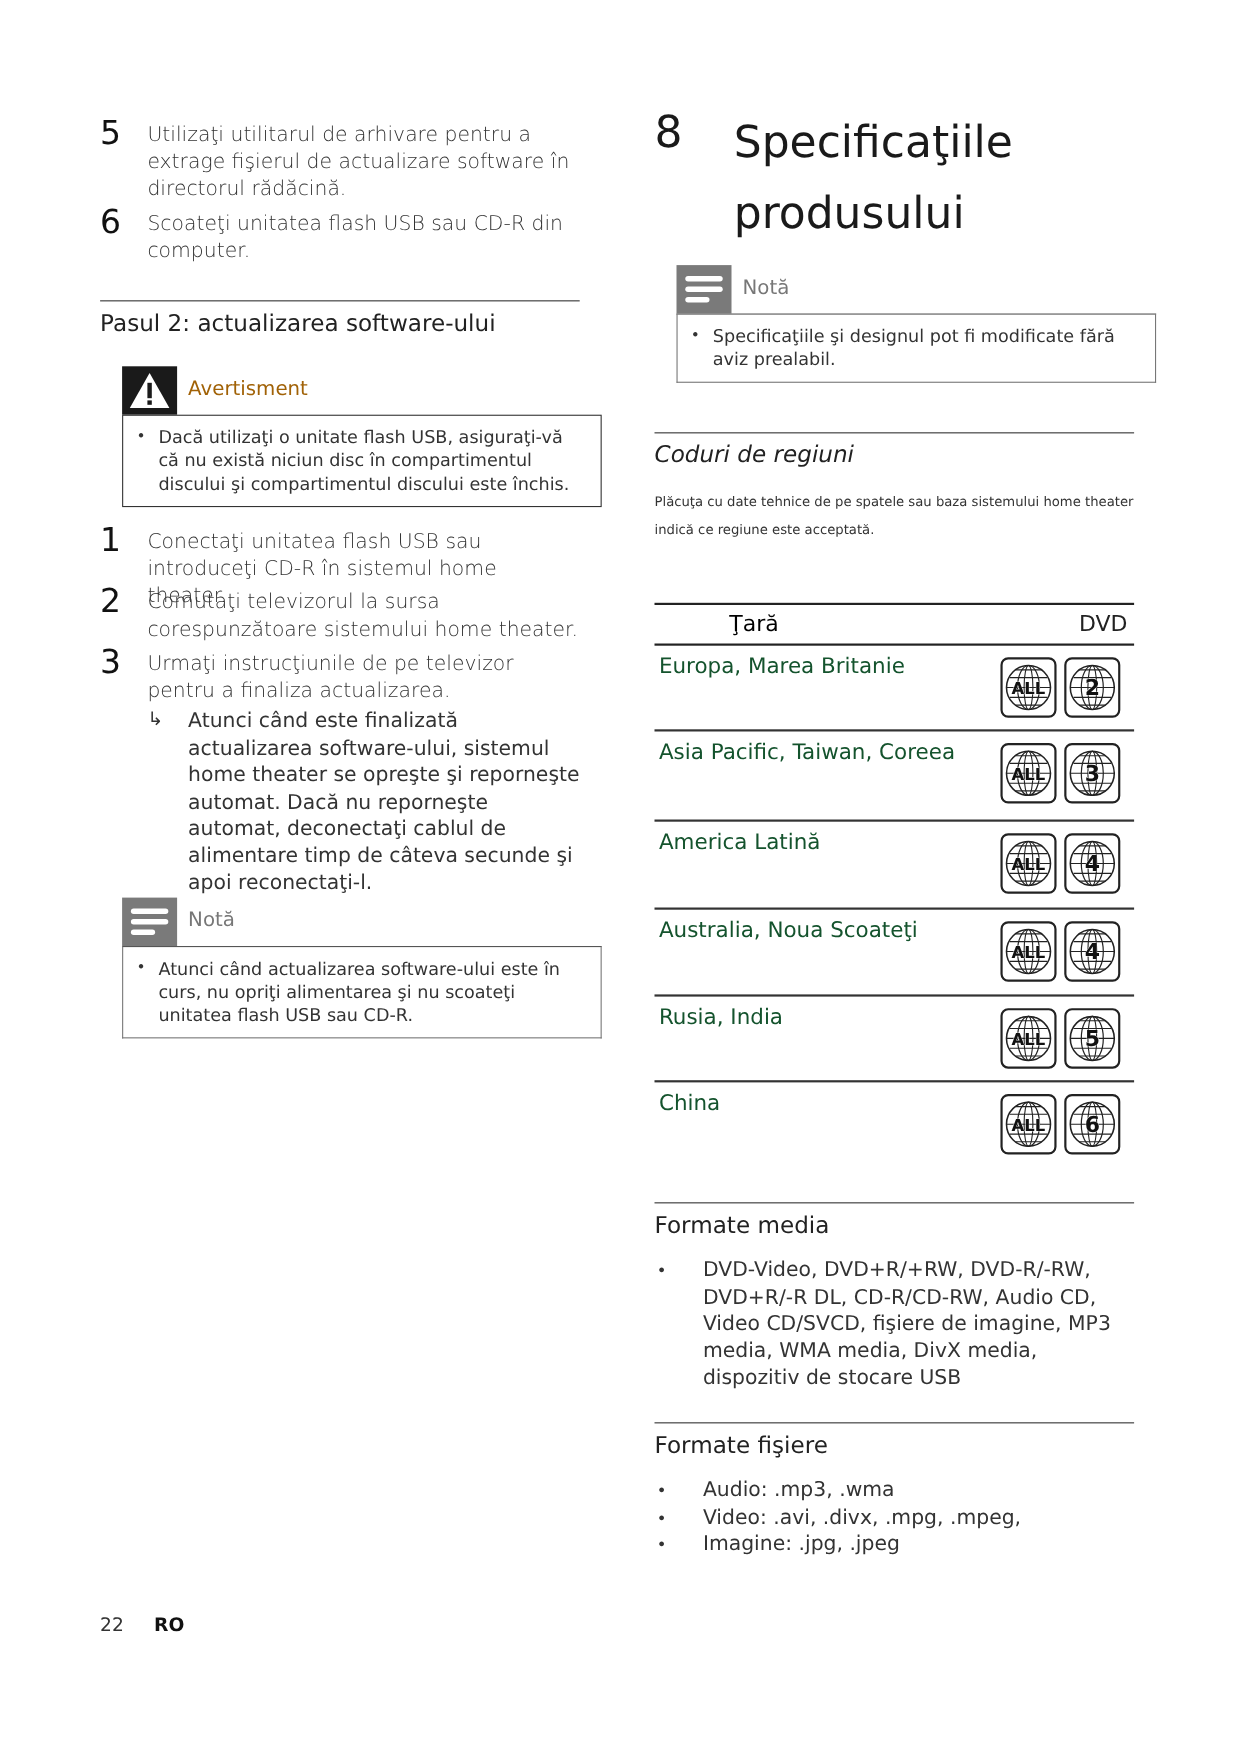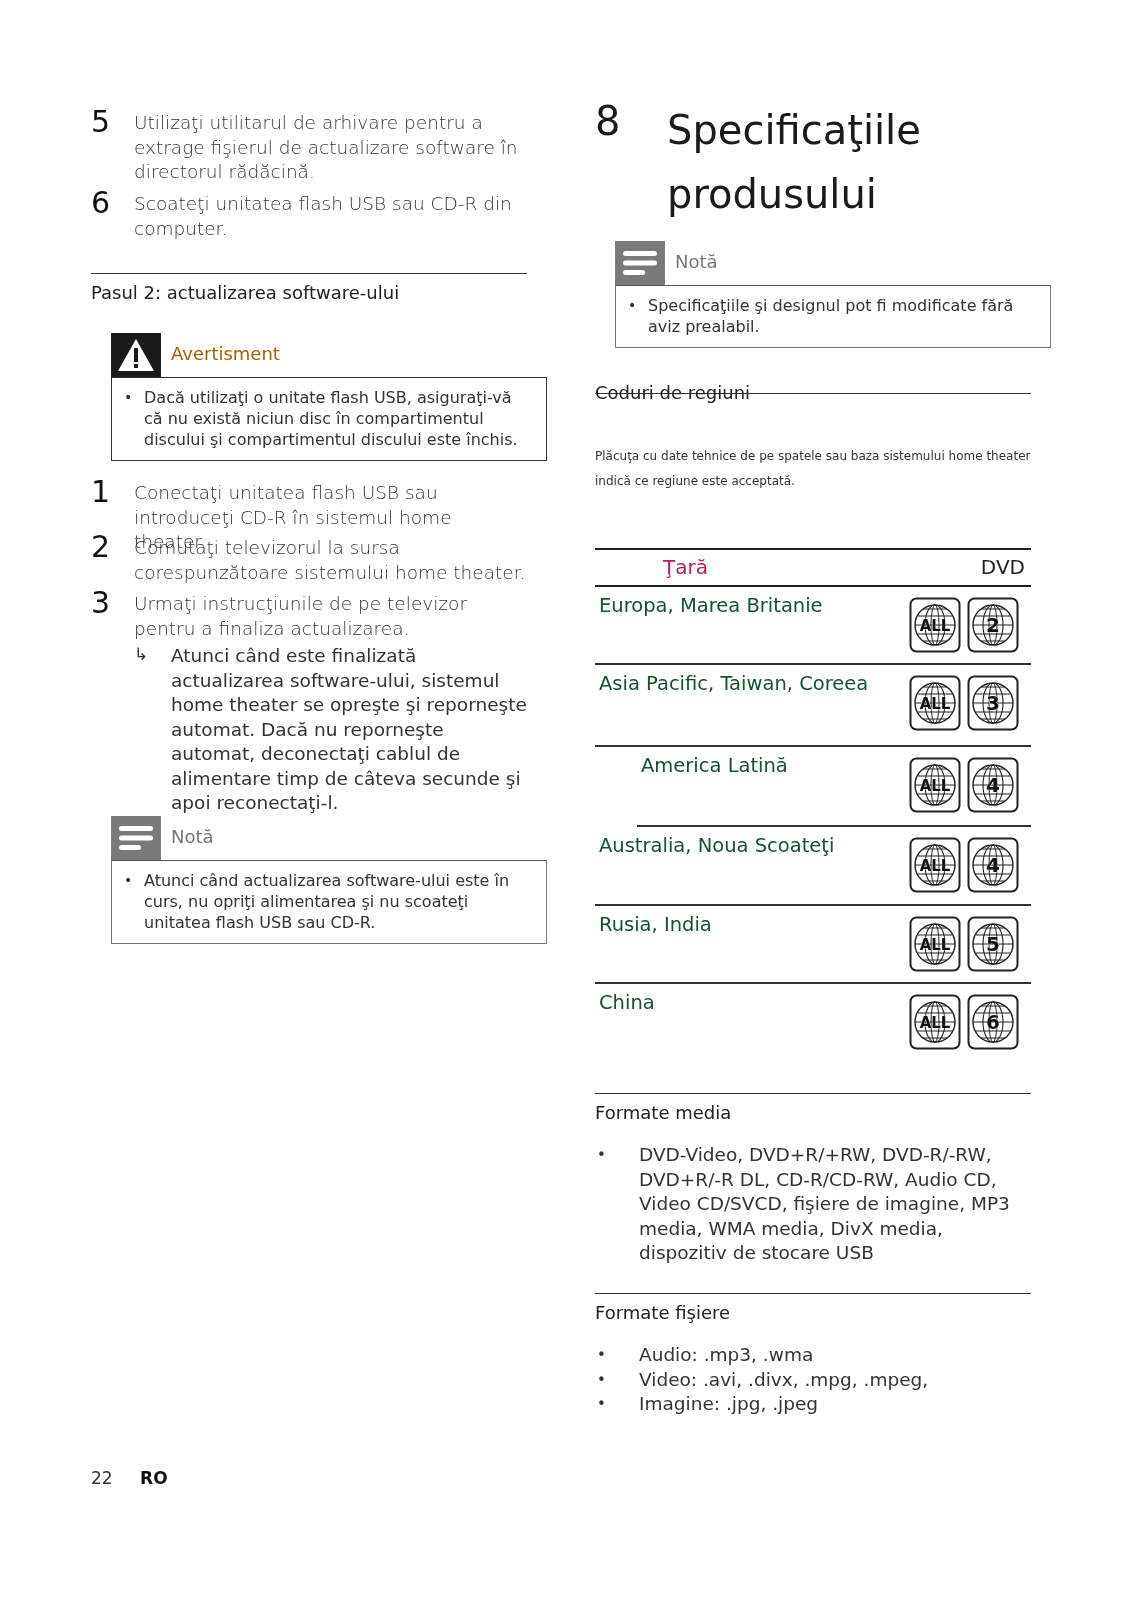--- a/index.html
+++ b/index.html
@@ -27,21 +27,21 @@
     .sub-step { position: absolute; left: 43px; width: 393px; }
     .sub-arrow { position: absolute; left: 0; top: 0; font-size: 17px; color: #333; }
     .sub-text {
       position: absolute; left: 37px; width: 360px;
       font-size: 18.5px; line-height: 24.5px; color: #333;
     }
 
     .rule { position: absolute; left: 0; height: 0; border-top: 1.5px solid #333; }
     .section-title {
       position: absolute; left: 0;
-      font-size: 18px; color: #222; font-family: "DejaVu Sans", sans-serif;
+      font-size: 21px; color: #222; font-family: "DejaVu Sans", sans-serif;
     }
 
     
     .callout { position: absolute; left: 0; width: 436px; padding-left: 20px; }
     .callout-head { position: relative; height: 44px; }
     .callout-iconbox {
       position: absolute; left: 0; top: 0; width: 50px; height: 44px;
       display: flex; align-items: center; justify-content: center;
     }
     .callout-iconbox.warn { background: #1a1a1a; }
@@ -69,21 +69,21 @@
     }
 
     .para {
       position: absolute; left: 0; width: 436px;
       font-size: 12px; line-height: 24.5px; color: #333;
     }
 
     
     .region-table { position: absolute; left: 0; top: 548px; width: 436px; }
     .rt-header { position: relative; height: 35px; border-top: 2px solid #222; border-bottom: 2px solid #222; }
-    .rt-h1 { position: absolute; left: 68px; top: 5px; font-size: 20px; color: #be185d; }
+    .rt-h1 { position: absolute; left: 68px; top: 5px; font-size: 20px; color: #000000; }
     .rt-h2 { position: absolute; right: 6px; top: 5px; font-size: 20px; color: #222; }
     .rt-row { position: relative; height: 76px; border-bottom: 2px solid #333; }
     .rt-country { position: absolute; left: 4px; top: 7px; font-size: 19.5px; color: #14532d; }
     .rt-codes { position: absolute; right: 12px; top: 10px; display: flex; gap: 6px; }
     .badge { width: 52px; height: 56px; }
 
     
     .list { position: absolute; left: 0; width: 436px; font-size: 18.5px; line-height: 24.5px; color: #333; }
     .list-item { position: relative; padding-left: 44px; }
     .list-bullet { position: absolute; left: 2px; top: 0; font-size: 15px; }
@@ -176,21 +176,21 @@
       </div>
       <span class="callout-label note">Notă</span>
     </div>
     <div class="callout-body">
       <span class="callout-bullet">•</span>
       <span>Specificaţiile şi designul pot fi modificate fără aviz prealabil.</span>
     </div>
   </div>
 
   <div class="rule" style="top:393px; width:436px;"></div>
-  <div class="section-title" style="top:382px;">Coduri de regiuni</div>
+  <div class="section-title" style="top:401px;font-style:italic;">Coduri de regiuni</div>
   <div class="para" style="top:444px;">Plăcuţa cu date tehnice de pe spatele sau baza sistemului home theater indică ce regiune este acceptată.</div>
 
   <div class="region-table">
     <div class="rt-header">
       <span class="rt-h1">Ţară</span>
       <span class="rt-h2">DVD</span>
     </div>
     <div id="rt-body">
         <div class="rt-row" style="height: 76px;">
           <span class="rt-country">Europa, Marea Britanie</span>
@@ -243,21 +243,21 @@
               <ellipse cx="26" cy="28" rx="4" ry="20" fill="none" stroke="#222" stroke-width="1"></ellipse>
               <line x1="6" y1="28" x2="46" y2="28" stroke="#222" stroke-width="1"></line>
               <line x1="9" y1="19" x2="43" y2="19" stroke="#222" stroke-width="1"></line>
               <line x1="9" y1="37" x2="43" y2="37" stroke="#222" stroke-width="1"></line>
               <line x1="14" y1="12" x2="38" y2="12" stroke="#222" stroke-width="1"></line>
               <line x1="14" y1="44" x2="38" y2="44" stroke="#222" stroke-width="1"></line>
               <text x="26" y="35" text-anchor="middle" font-family="DejaVu Sans, sans-serif" font-weight="bold" font-size="20" fill="#111" stroke="#fff" stroke-width="0.6" paint-order="stroke">3</text>
             </svg>
           </div>
         </div>
-        <div class="rt-row" style="height: 78px; margin-left: 42px;">
+        <div class="rt-row" style="height: 78px;">
           <span class="rt-country">America Latină</span>
           <div class="rt-codes">
             <svg class="badge" viewBox="0 0 52 56">
               <rect x="1.5" y="1.5" width="49" height="53" rx="6" fill="#fff" stroke="#222" stroke-width="2"></rect>
               <circle cx="26" cy="28" r="20" fill="none" stroke="#222" stroke-width="1.4"></circle>
               <ellipse cx="26" cy="28" rx="10" ry="20" fill="none" stroke="#222" stroke-width="1.1"></ellipse>
               <ellipse cx="26" cy="28" rx="4" ry="20" fill="none" stroke="#222" stroke-width="1"></ellipse>
               <line x1="6" y1="28" x2="46" y2="28" stroke="#222" stroke-width="1"></line>
               <line x1="9" y1="19" x2="43" y2="19" stroke="#222" stroke-width="1"></line>
               <line x1="9" y1="37" x2="43" y2="37" stroke="#222" stroke-width="1"></line>

